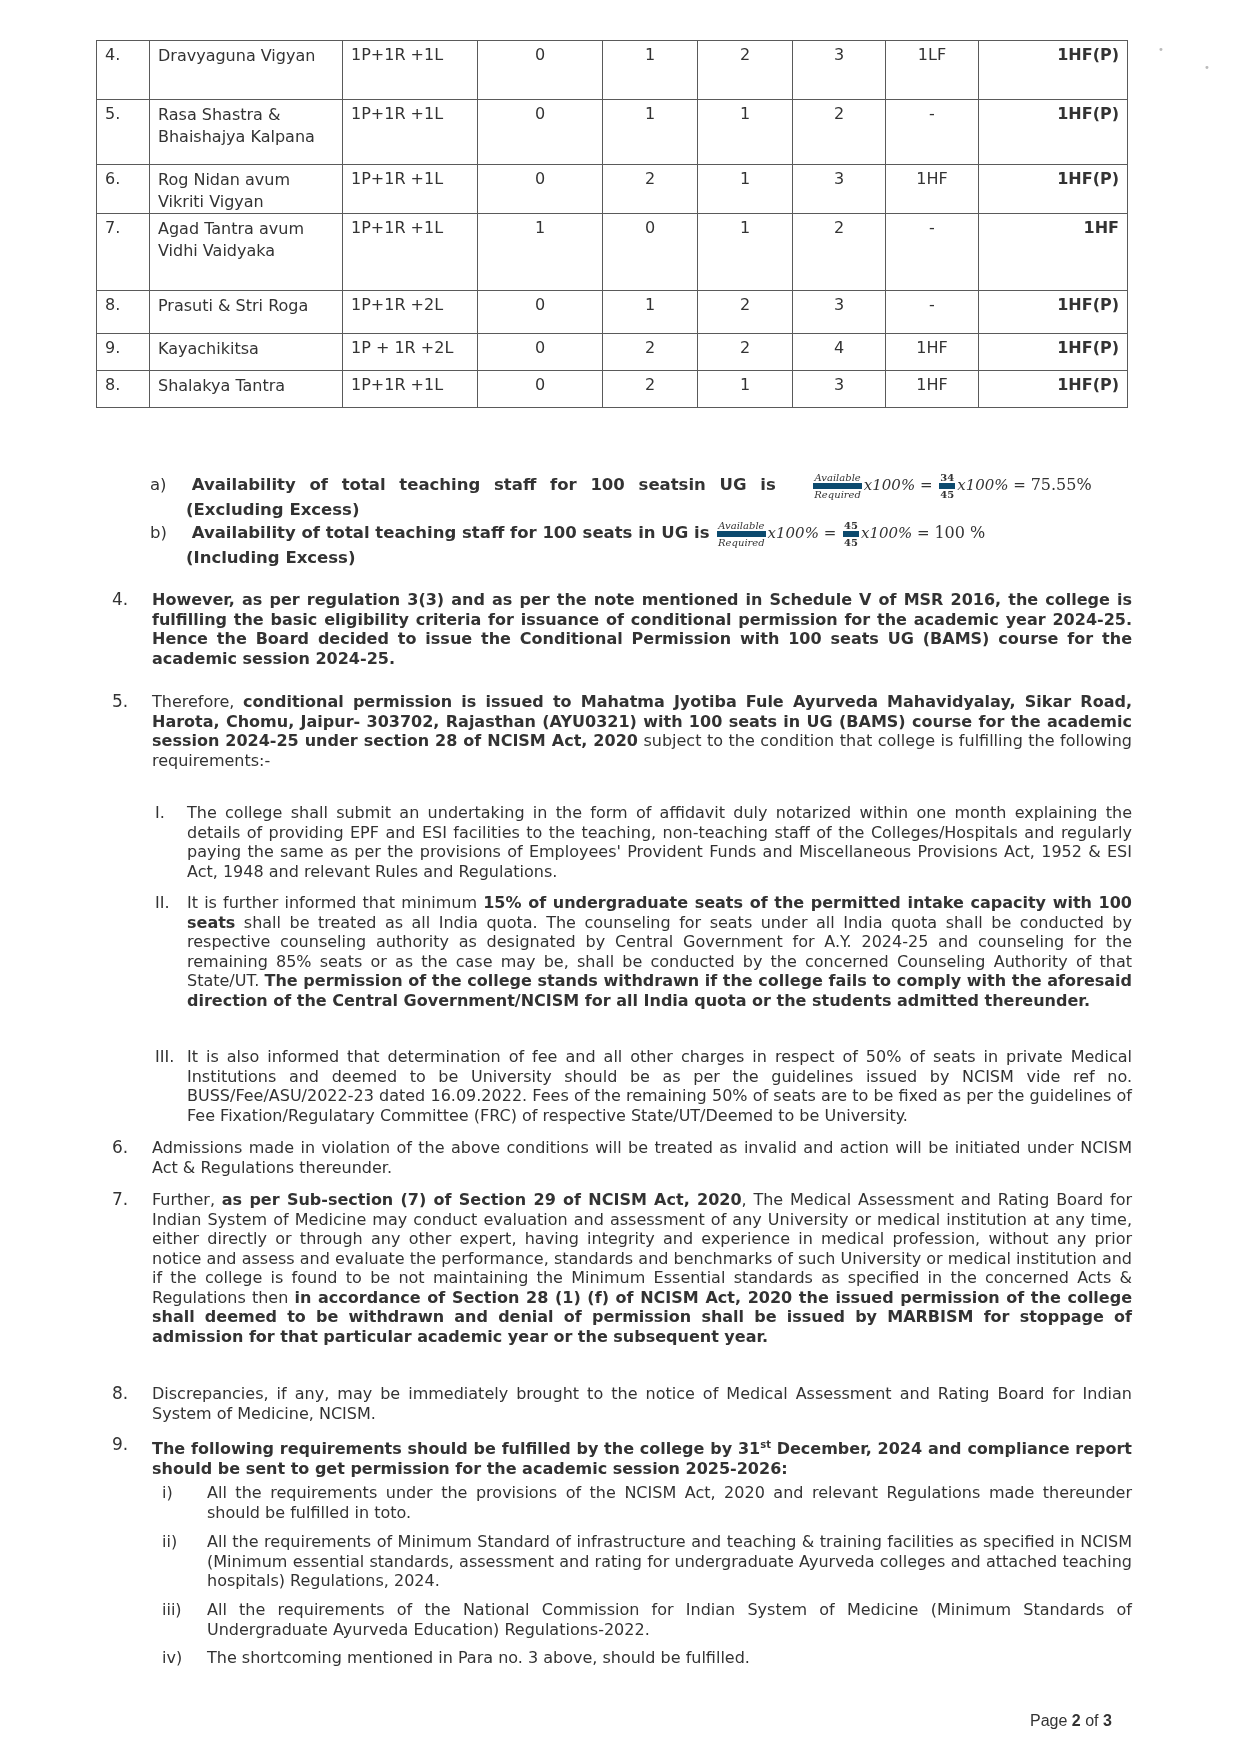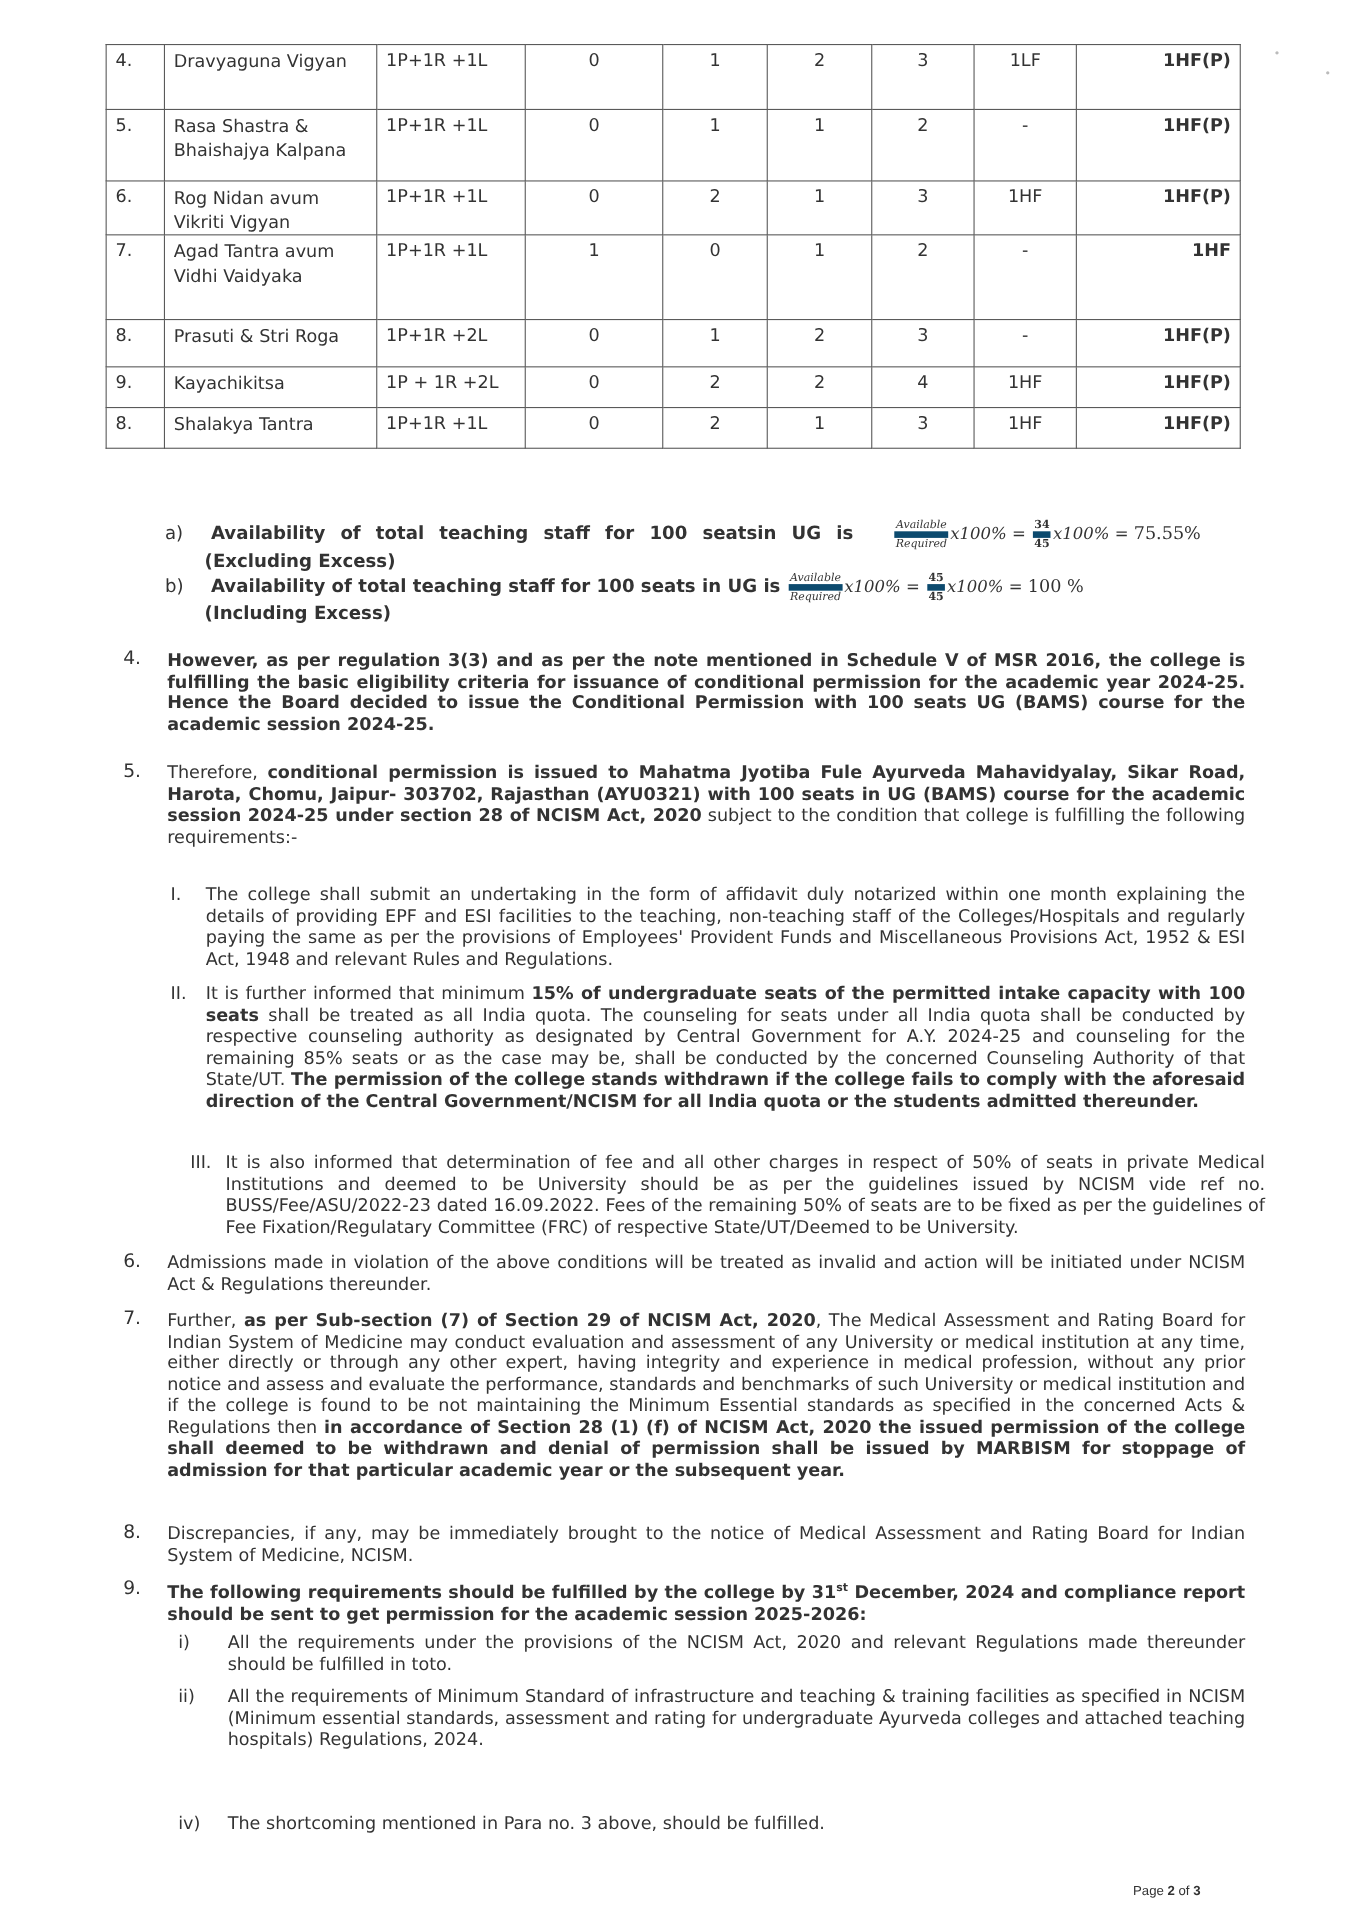--- a/index.html
+++ b/index.html
@@ -35,21 +35,21 @@
           text-align: justify; }
   .para .num { position: absolute; left: 0; top: 0; font-size: 17px; }
   .para .body { margin-left: 40px; }
   .sub { position: absolute; left: 155px; width: 977px; font-size: 16px; line-height: 19.5px; color: #333; text-align: justify; }
   .sub .num { position: absolute; left: 0; top: 0; }
   .sub .body { margin-left: 32px; }
   .sub2 { position: absolute; left: 162px; width: 970px; font-size: 16px; line-height: 19.5px; color: #333; text-align: justify; }
   .sub2 .num { position: absolute; left: 0; top: 0; }
   .sub2 .body { margin-left: 45px; }
   b { font-weight: bold; }
-  .footer { position: absolute; left: 1030px; top: 1712px; font-family: "Liberation Sans", sans-serif; font-size: 12px; color: #333; }
+  .footer { position: absolute; left: 1030px; top: 1712px; font-family: "Liberation Sans", sans-serif; font-size: 16px; color: #333; }
   .speck { position: absolute; color: #bbb; font-size: 10px; }
 </style>
 </head>
 <body>
 
 <div class="page">
 
   <table class="staff">
     <tbody id="tbody">
         <tr class="r4">
@@ -167,21 +167,21 @@
   <div class="sub" style="top:803px;">
     <span class="num">I.</span>
     <div class="body">The college shall submit an undertaking in the form of affidavit duly notarized within one month explaining the details of providing EPF and ESI facilities to the teaching, non-teaching staff of the Colleges/Hospitals and regularly paying the same as per the provisions of Employees' Provident Funds and Miscellaneous Provisions Act, 1952 &amp; ESI Act, 1948 and relevant Rules and Regulations.</div>
   </div>
 
   <div class="sub" style="top:893px;">
     <span class="num">II.</span>
     <div class="body"><span>It is further informed that minimum </span><b>15% of undergraduate seats of the permitted intake capacity with 100 seats</b><span> shall be treated as all India quota. The counseling for seats under all India quota shall be conducted by respective counseling authority as designated by Central Government for A.Y. 2024-25 and counseling for the remaining 85% seats or as the case may be, shall be conducted by the concerned Counseling Authority of that State/UT. </span><b>The permission of the college stands withdrawn if the college fails to comply with the aforesaid direction of the Central Government/NCISM for all India quota or the students admitted thereunder.</b></div>
   </div>
 
-  <div class="sub" style="top:1047px;margin-left:18px;">
+  <div class="sub" style="top:1047px;">
     <span class="num">III.</span>
     <div class="body">It is also informed that determination of fee and all other charges in respect of 50% of seats in private Medical Institutions and deemed to be University should be as per the guidelines issued by NCISM vide ref no. BUSS/Fee/ASU/2022-23 dated 16.09.2022. Fees of the remaining 50% of seats are to be fixed as per the guidelines of Fee Fixation/Regulatary Committee (FRC) of respective State/UT/Deemed to be University.</div>
   </div>
 
   <div class="para" style="top:1138px;">
     <span class="num">6.</span>
     <div class="body">Admissions made in violation of the above conditions will be treated as invalid and action will be initiated under NCISM Act &amp; Regulations thereunder.</div>
   </div>
 
   <div class="para" style="top:1190px;">
@@ -200,20 +200,24 @@
   </div>
 
   <div class="sub2" style="top:1483px;">
     <span class="num">i)</span>
     <div class="body">All the requirements under the provisions of the NCISM Act, 2020 and relevant Regulations made thereunder should be fulfilled in toto.</div>
   </div>
   <div class="sub2" style="top:1532px;">
     <span class="num">ii)</span>
     <div class="body">All the requirements of Minimum Standard of infrastructure and teaching &amp; training facilities as specified in NCISM (Minimum essential standards, assessment and rating for undergraduate Ayurveda colleges and attached teaching hospitals) Regulations, 2024.</div>
   </div>
+  <div class="sub2" style="top:1600px;">
+    <span class="num">iii)</span>
+    <div class="body">All the requirements of the National Commission for Indian System of Medicine (Minimum Standards of Undergraduate Ayurveda Education) Regulations-2022.</div>
+  </div>
   <div class="sub2" style="top:1648px;">
     <span class="num">iv)</span>
     <div class="body">The shortcoming mentioned in Para no. 3 above, should be fulfilled.</div>
   </div>
 
   <div class="footer">
     <span>Page </span><b>2</b><span> of </span><b>3</b>
   </div>
 
   <div class="speck" style="left:1158px; top:44px;">•</div>

